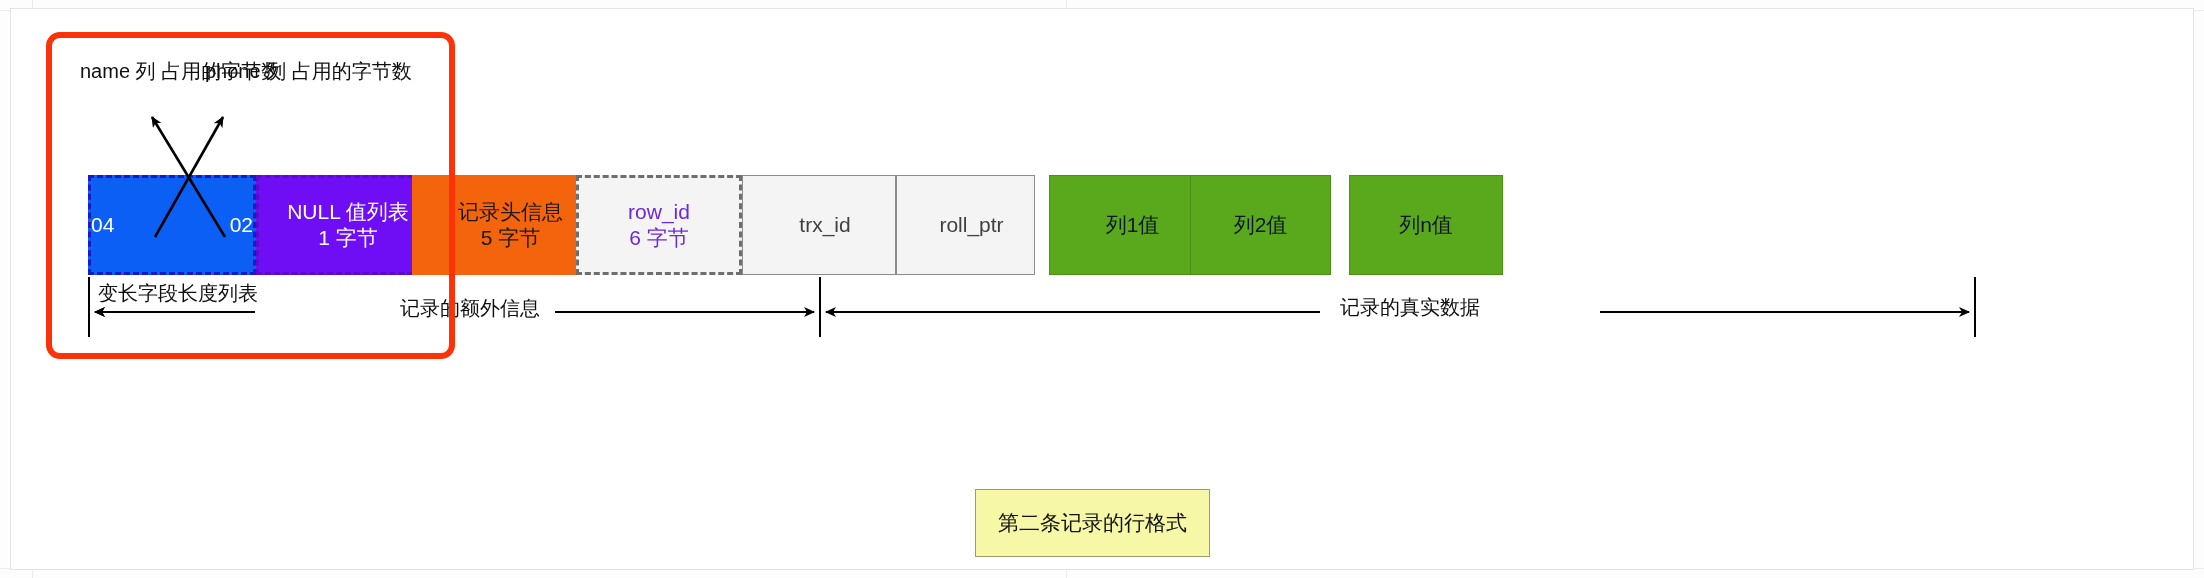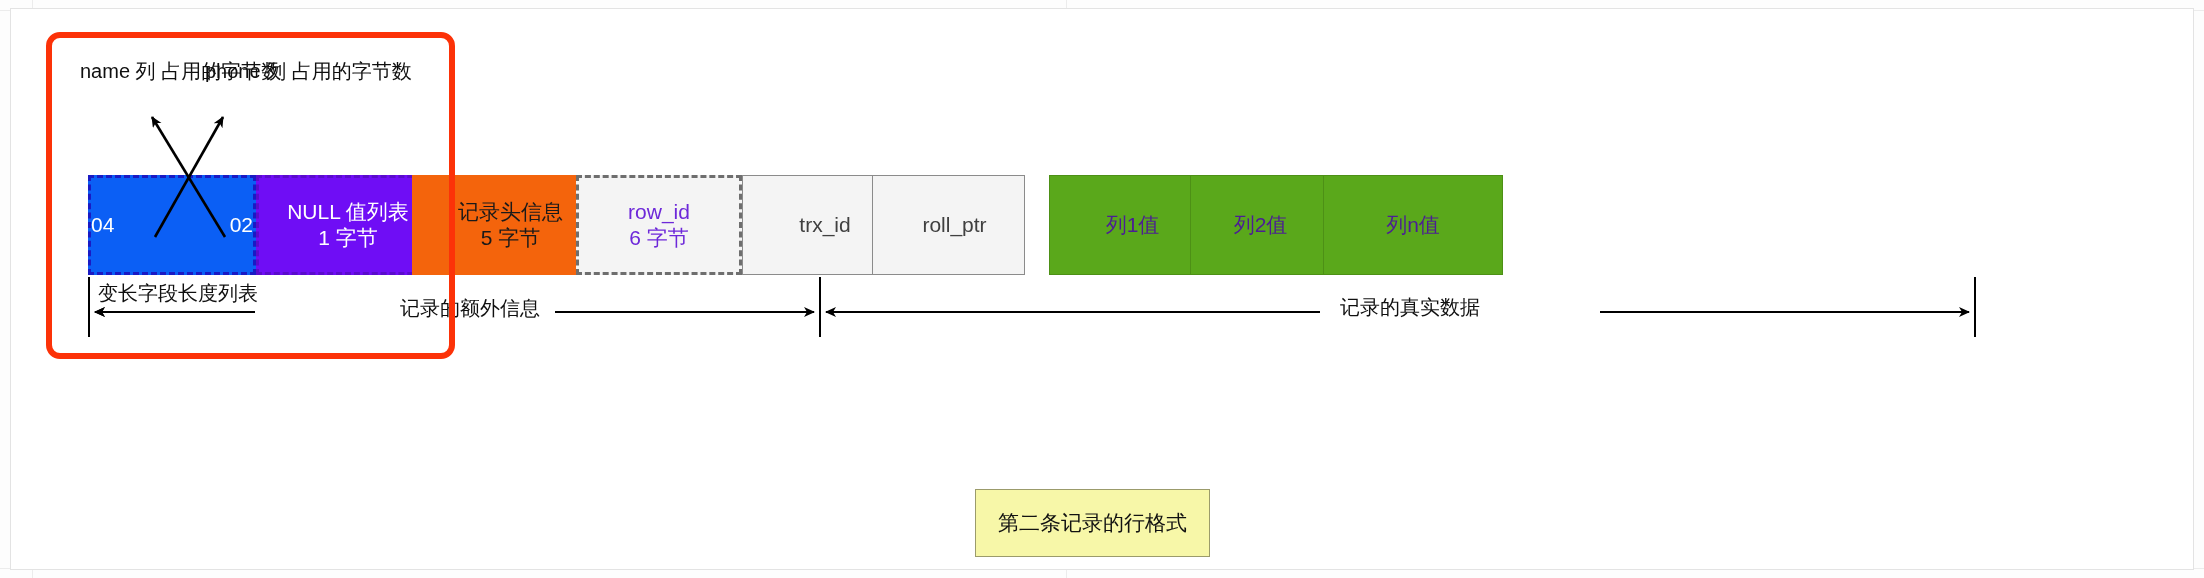--- a/index.html
+++ b/index.html
@@ -35,21 +35,21 @@
     text-align:center;line-height:1.22;
   }
   .cell .l1,.cell .l2{display:block;white-space:nowrap;}
 
   .cell.varlen{background:#0b5ff5;border:3px dashed #1a1ac4;color:#ffffff;font-size:21px;}
   .cell.varlen .nums{display:flex;gap:54px;align-items:center;justify-content:space-between;width:100%;}
   .cell.nullist{background:#6f0df5;border:3px dashed #5a0bcc;color:#ffffff;font-size:21px;}
   .cell.rechdr{background:#f4640c;border:1px solid #f4640c;color:#1a1a1a;font-size:21px;padding-left:33px;}
   .cell.rowid{background:#f4f4f4;border:3px dashed #6e6e6e;color:#6d28d9;font-size:21px;}
   .cell.gray{background:#f4f4f4;border:1px solid #8b8b8b;color:#404040;font-size:21px;padding-left:12px;}
-  .cell.green{background:#5aa81b;border:1px solid #4d9016;color:#4c1d95;font-size:21px;}
+  .cell.green{background:#5aa81b;border:1px solid #4d9016;color:#0f172a;font-size:21px;}
 
   
   .topcap{
     position:absolute;font-size:20px;color:#101010;text-align:left;
     line-height:1.35;white-space:nowrap;z-index:7;
   }
   .topcap.name{left:80px;top:58px;width:140px;}
   .topcap.phone{left:205px;top:58px;width:150px;}
 
   
@@ -108,33 +108,33 @@
 
     <div class="cell rowid" style="left:488px;width:166px">
       <span class="l1">row_id</span>
       <span class="l2">6 字节</span>
     </div>
 
     <div class="cell gray" style="left:654px;width:154px">
       <span class="l1">trx_id</span>
     </div>
 
-    <div class="cell gray" style="left:784px;width:153px">
+    <div class="cell gray" style="left:808px;width:139px">
       <span class="l1">roll_ptr</span>
     </div>
 
     <div class="cell green" style="left:961px;width:167px">
       <span class="l1">列1值</span>
     </div>
 
     <div class="cell green" style="left:1102px;width:141px">
       <span class="l1">列2值</span>
     </div>
 
-    <div class="cell green" style="left:1235px;width:180px">
+    <div class="cell green" style="left:1261px;width:154px">
       <span class="l1">列n值</span>
     </div>
   </div>
 
   <svg class="overlay" viewBox="0 0 2204 578">
     <defs>
       <marker id="ahead" markerWidth="13" markerHeight="13" refX="10" refY="5" orient="auto" markerUnits="userSpaceOnUse">
         <path d="M0,0 L11,5 L0,10 L3,5 Z" fill="#000"></path>
       </marker>
     </defs>

